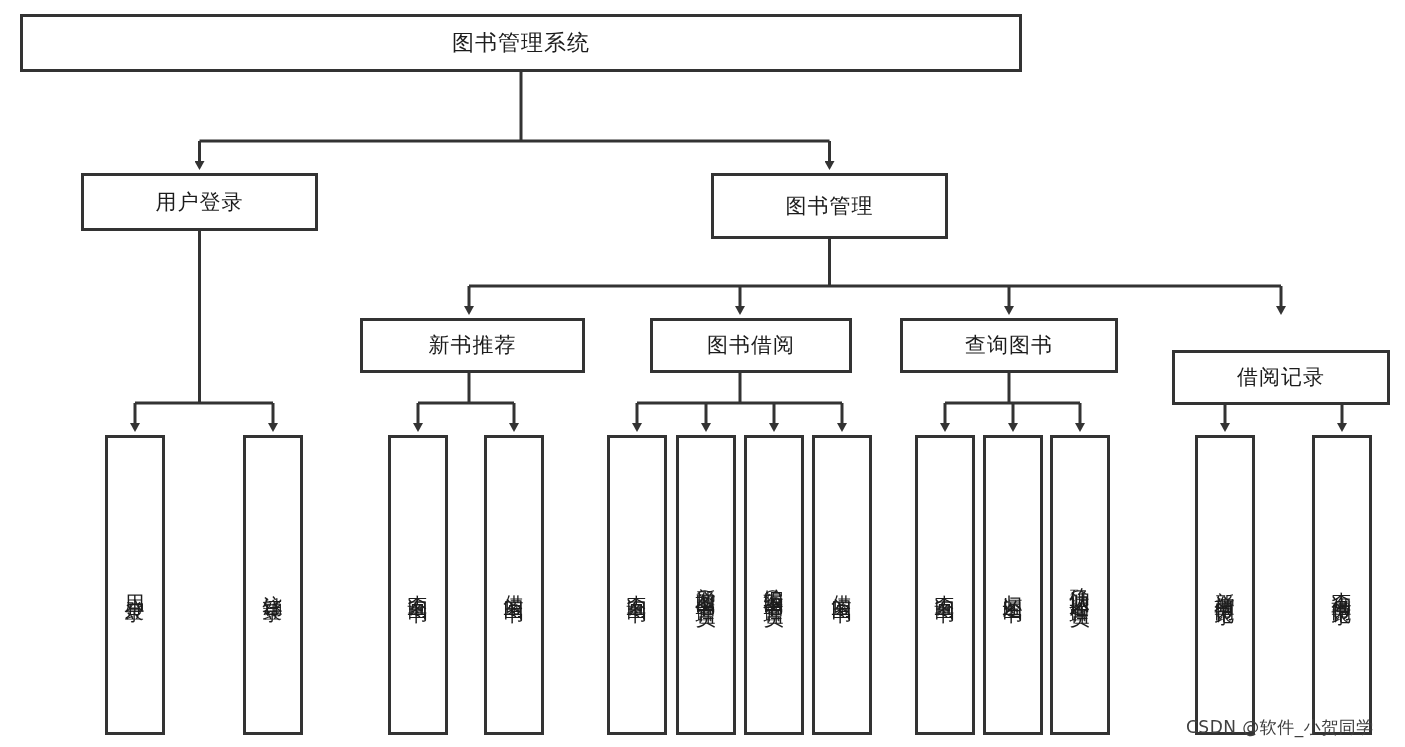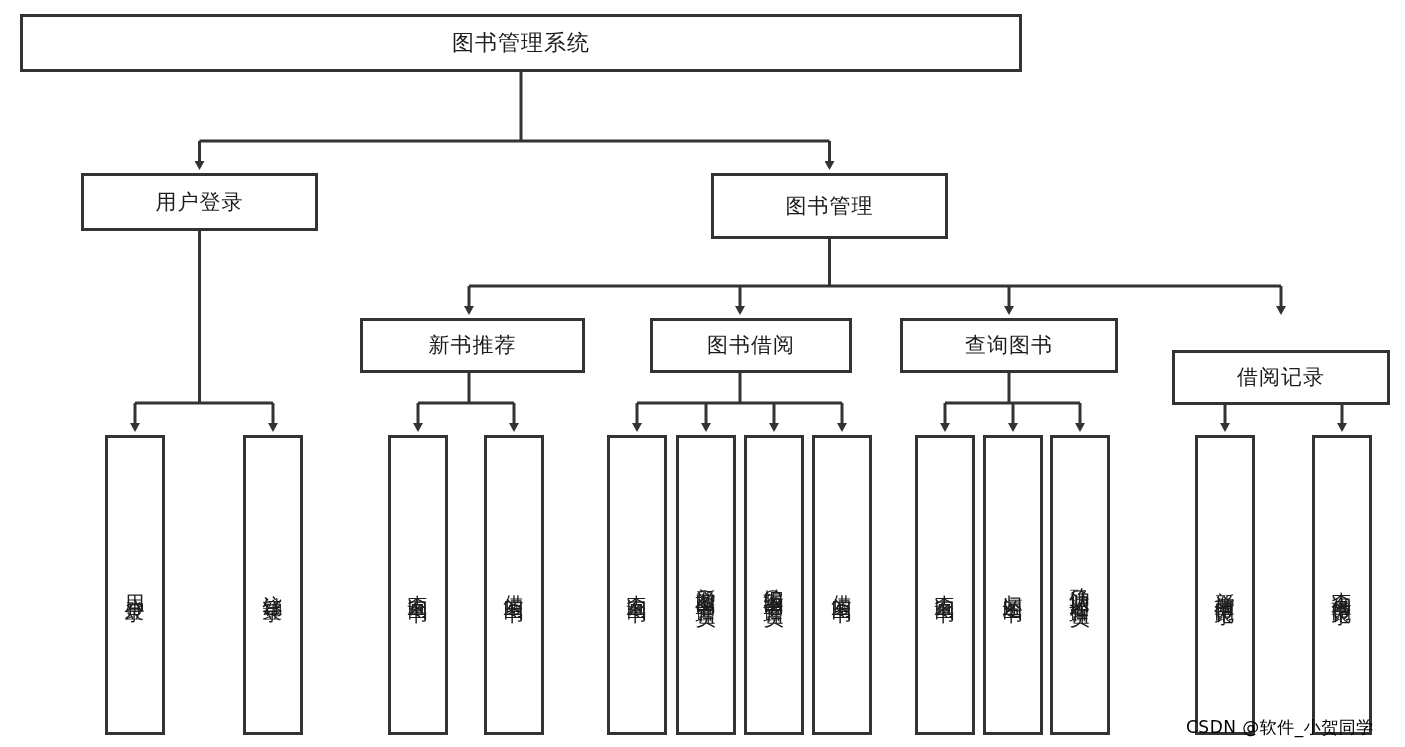--- a/index.html
+++ b/index.html
@@ -57,21 +57,21 @@
   .node.vert .label {
     writing-mode: vertical-rl;
     text-orientation: upright;
     white-space: pre-line;
   }
   .watermark {
     position: absolute;
     left: 1186px;
     top: 716px;
     font-size: 17px;
-    color: #000000;
+    color: #404040;
     letter-spacing: 0.5px;
     z-index: 5;
     white-space: nowrap;
     font-family: "DejaVu Sans", "Liberation Sans", sans-serif;
   }
 </style>
 </head>
 <body>
 
 <div id="canvas">

